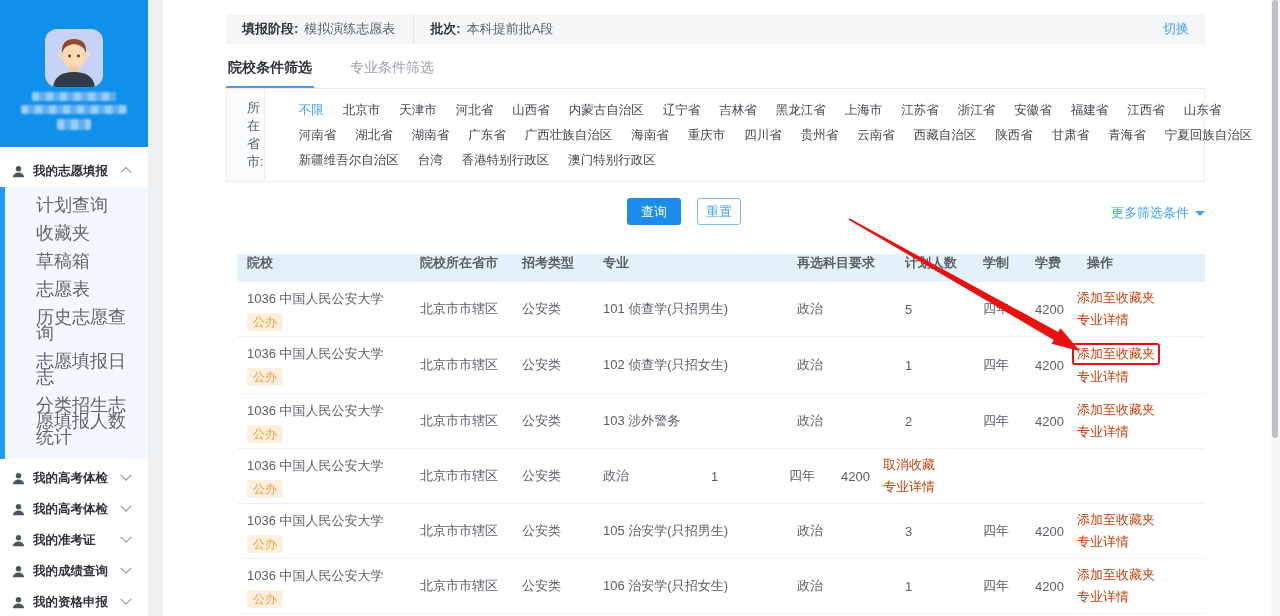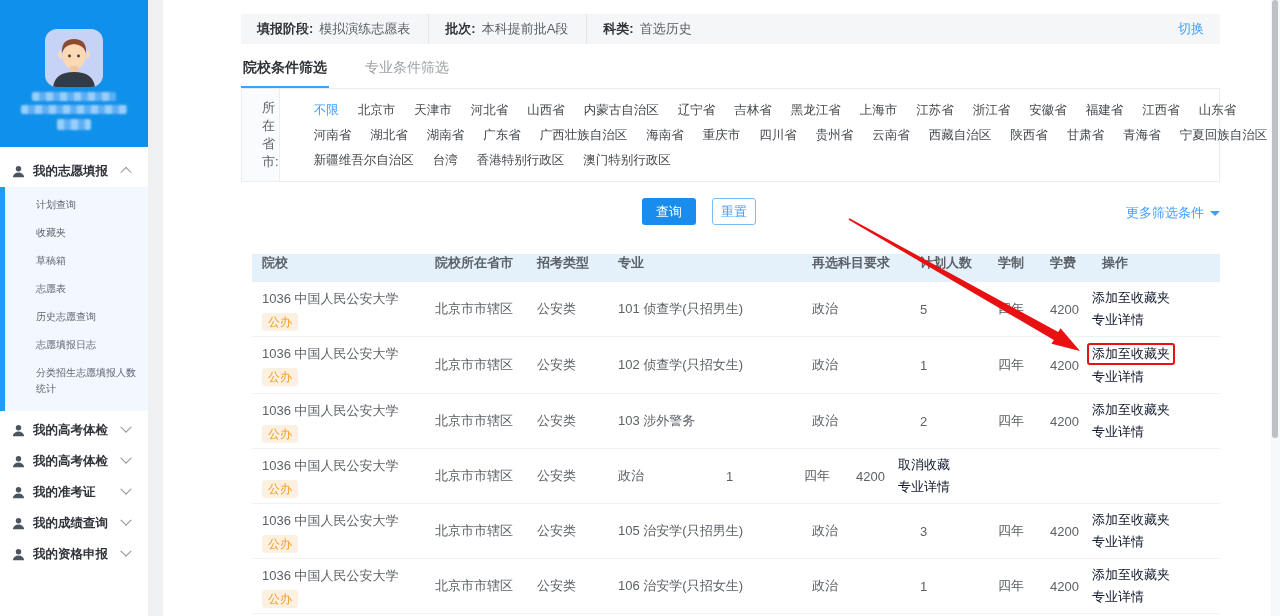--- a/index.html
+++ b/index.html
@@ -20,27 +20,27 @@
 
   .menu{padding-top:8px;font-size:13px;}
   .m-group-header{display:flex;align-items:center;height:32px;padding:0 16px 0 12px;cursor:pointer;}
   .m-group-header .ico{width:13px;height:13px;flex:0 0 13px;display:inline-flex;}
   .m-label{flex:1;margin-left:8px;color:#30333a;font-weight:700;font-size:12.5px;white-space:nowrap;}
   .chev{width:7px;height:7px;border-right:1.5px solid #8f939a;border-bottom:1.5px solid #8f939a;
     margin-right:2px;flex:0 0 7px;}
   .chev.up{transform:rotate(-135deg) translate(-1px,-1px);}
   .chev.down{transform:rotate(45deg) translate(-2px,-2px);}
   .m-sub{background:#f3f8fe;border-left:5px solid #1e9cf7;padding:4px 0 8px 0;margin-bottom:4px;}
-  .m-sub-item{padding:6px 12px 6px 31px;color:#5f6570;font-size:10px;line-height:16px;cursor:pointer;}
+  .m-sub-item{padding:6px 12px 6px 31px;color:#5f6570;font-size:18px;line-height:16px;cursor:pointer;}
   .m-group-header.plain{height:30px;margin-top:1px;}
 
   .gap{position:absolute;left:148px;top:0;width:15px;height:616px;background:#eef0f2;}
 
   
-  .main{position:absolute;left:178px;top:0;width:1099px;height:616px;background:#fff;padding:14px 0 0 63px;box-sizing:border-box;}
+  .main{position:absolute;left:163px;top:0;width:1099px;height:616px;background:#fff;padding:14px 0 0 63px;box-sizing:border-box;}
   .topbar{width:979px;height:30px;background:#f5f6f7;display:flex;align-items:stretch;font-size:13px;}
   .seg{display:flex;align-items:center;padding:0 18px 0 16px;}
   .seg+.seg{border-left:1px solid #e2e5e9;}
   .seg-label{color:#2f3338;font-weight:700;}
   .seg-value{color:#5b6168;margin-left:6px;}
   .switch{margin-left:auto;display:flex;align-items:center;padding-right:16px;color:#409eff;cursor:pointer;text-decoration:none;}
 
   .tabs{width:979px;height:45px;display:flex;align-items:flex-end;border-bottom:1px solid #e9ebef;box-sizing:border-box;}
   .tab{font-size:14px;color:#9ba0a6;padding:0 2px 11px 2px;margin-right:34px;cursor:pointer;position:relative;}
   .tab.active{color:#2f3338;font-weight:700;}
@@ -64,21 +64,21 @@
 
   .table{width:968px;margin:28px 0 0 11px;font-size:13px;}
   .t-head{display:flex;height:28px;align-items:flex-start;background:#e4f1fb;color:#33373d;font-weight:700;}
   .t-row{display:flex;min-height:51px;border-bottom:1px solid #f0f1f3;align-items:center;}
   .t-cell{box-sizing:border-box;padding-left:10px;color:#5c6167;}
   .cell-college{align-self:stretch;display:flex;flex-direction:column;justify-content:flex-start;
     padding-top:8px;gap:5px;}
   .badge{display:inline-block;width:fit-content;font-size:12px;color:#f59a23;background:#fcf0e1;
     padding:1px 6px;border-radius:3px;line-height:16px;}
   .ops{display:flex;flex-direction:column;gap:2px;padding:6px 0 6px 10px;}
-  .op-link{color:#0f172a;cursor:pointer;text-decoration:none;line-height:20px;}
+  .op-link{color:#c2410c;cursor:pointer;text-decoration:none;line-height:20px;}
   .op-link.hl-box{display:inline-block;width:fit-content;border:2px solid #e81010;border-radius:3px;
     padding:0 3px;margin-left:-5px;line-height:18px;}
 
   .scrollbar{position:absolute;right:0;top:0;width:9px;height:616px;background:#f7f8f9;}
   .scroll-thumb{width:6px;margin-left:1px;height:438px;background:#bdc1c6;border-radius:3px;}
 
   .annotation-svg{position:absolute;left:0;top:0;width:1280px;height:616px;pointer-events:none;z-index:40;}
 </style>
 </head>
 <body>
@@ -180,24 +180,20 @@
   <main class="main">
     <div class="topbar">
       <div id="topbar-items" style="display:flex;align-items:stretch;">
           <div class="seg">
             <span class="seg-label">填报阶段:</span>
             <span class="seg-value">模拟演练志愿表</span>
           </div>
           <div class="seg">
             <span class="seg-label">批次:</span>
             <span class="seg-value">本科提前批A段</span>
-          </div>
-          <div class="seg">
-            <span class="seg-label">科类:</span>
-            <span class="seg-value">首选历史</span>
           </div>
         </div>
       <a class="switch">切换</a>
     </div>
 
     <div class="tabs" id="tabs">
         <div class="tab active">院校条件筛选</div>
         <div class="tab">专业条件筛选</div>
       </div>
 

